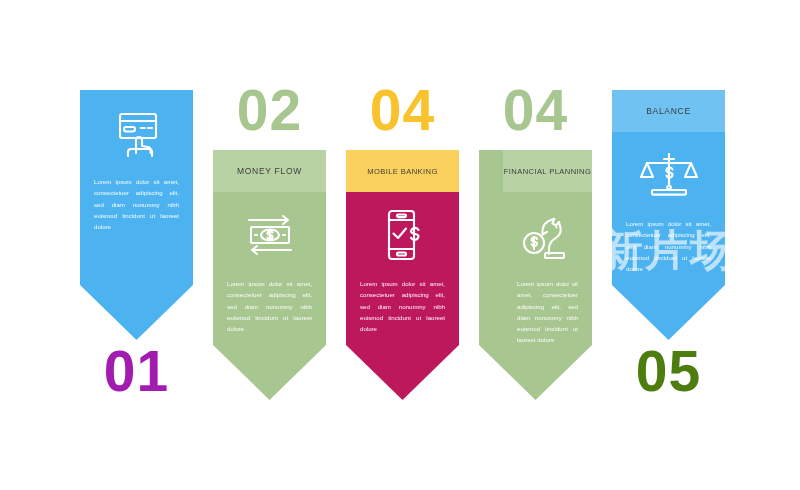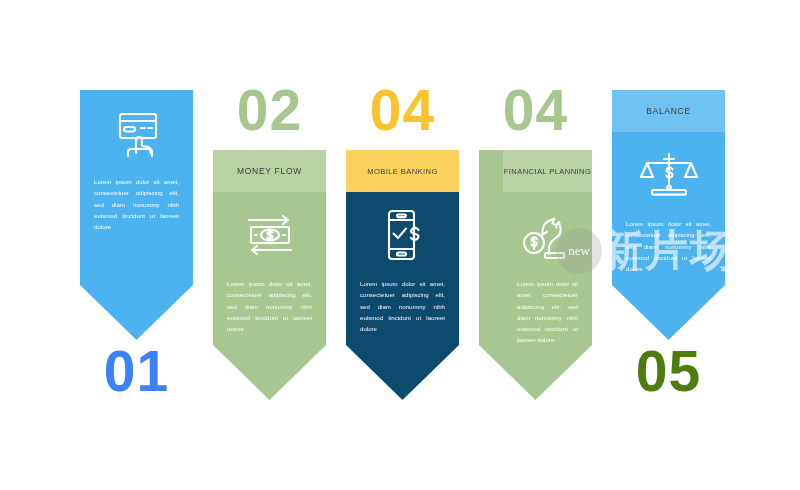--- a/index.html
+++ b/index.html
@@ -107,21 +107,21 @@
           <line x1="9" y1="12" x2="45" y2="12"></line>
           <rect x="13" y="18" width="11" height="4.5" rx="2.2"></rect>
           <line x1="30" y1="19" x2="34" y2="19"></line>
           <line x1="37" y1="19" x2="41" y2="19"></line>
           <path d="M25 44 L25 31 a3 3 0 0 1 6 0 l0 6 6 1 a3 3 0 0 1 2.5 3 l0 3"></path>
           <path d="M17 47 L17 43 a3 3 0 0 1 3-3 l18 0 a3 3 0 0 1 3 3 l0 4"></path>
         </svg>
       </div>
       <p class="body-text">Lorem ipsum dolor sit amet, consectetuer adipiscing elit, sed diam nonummy nibh euismod tincidunt ut laoreet dolore</p>
     </div>
-    <div class="num" style="top:253px; color:#3b82f6;">01</div>
+    <div class="num" style="top:253px; color:#a21caf;">01</div>
   </div>
 
   <div class="col" style="left:213px; top:150px;">
     <div class="num" style="top:-68px; color:#A8C68F;">02</div>
     <div class="ribbon" style="background:#A8C68F; height:250px;">
       <div class="band" style="background:#B9D2A4;">
         <span class="band-label">MONEY FLOW</span>
       </div>
       <div class="icon-wrap">
         <svg width="58" height="46" viewBox="0 0 58 46" fill="none" stroke="#ffffff" stroke-width="2.1" stroke-linecap="round" stroke-linejoin="round">
@@ -136,21 +136,21 @@
           <path d="M50 38 L12 38"></path>
             <path d="M16 34 L11 38 L16 42"></path>
         </svg>
       </div>
       <p class="body-text">Lorem ipsum dolor sit amet, consectetuer adipiscing elit, sed diam nonummy nibh euismod tincidunt ut laoreet dolore</p>
     </div>
   </div>
 
   <div class="col" style="left:346px; top:150px;">
     <div class="num" style="top:-68px; color:#F8C32C;">04</div>
-    <div class="ribbon" style="background:#0c4a6e; height:250px;">
+    <div class="ribbon" style="background:#be185d; height:250px;">
       <div class="band" style="background:#FAD15C;">
         <span class="band-label wide">MOBILE BANKING</span>
       </div>
       <div class="icon-wrap">
         <svg width="44" height="54" viewBox="0 0 44 54" fill="none" stroke="#ffffff" stroke-width="2.1" stroke-linecap="round" stroke-linejoin="round">
           <rect x="8" y="3" width="25" height="48" rx="3"></rect>
           <line x1="8" y1="12" x2="33" y2="12"></line>
           <line x1="8" y1="41" x2="33" y2="41"></line>
           <rect x="16" y="6.5" width="9" height="2.6" rx="1.3"></rect>
           <rect x="16" y="44.5" width="9" height="3" rx="1.5"></rect>
@@ -199,16 +199,15 @@
           <line x1="29" y1="17" x2="29" y2="29"></line>
           <circle cx="29" cy="37.5" r="1.8"></circle>
           <rect x="12" y="40" width="34" height="4.6" rx="1"></rect>
         </svg>
       </div>
       <p class="body-text">Lorem ipsum dolor sit amet, consectetuer adipiscing elit, sed diam nonummy nibh euismod tincidunt ut laoreet dolore</p>
     </div>
     <div class="num" style="top:253px; color:#4d7c0f;">05</div>
   </div>
 
-  <div class="wm-badge">new</div>
   <div class="wm-text">新片场素材</div>
 
 </div>
 
 </body></html>

